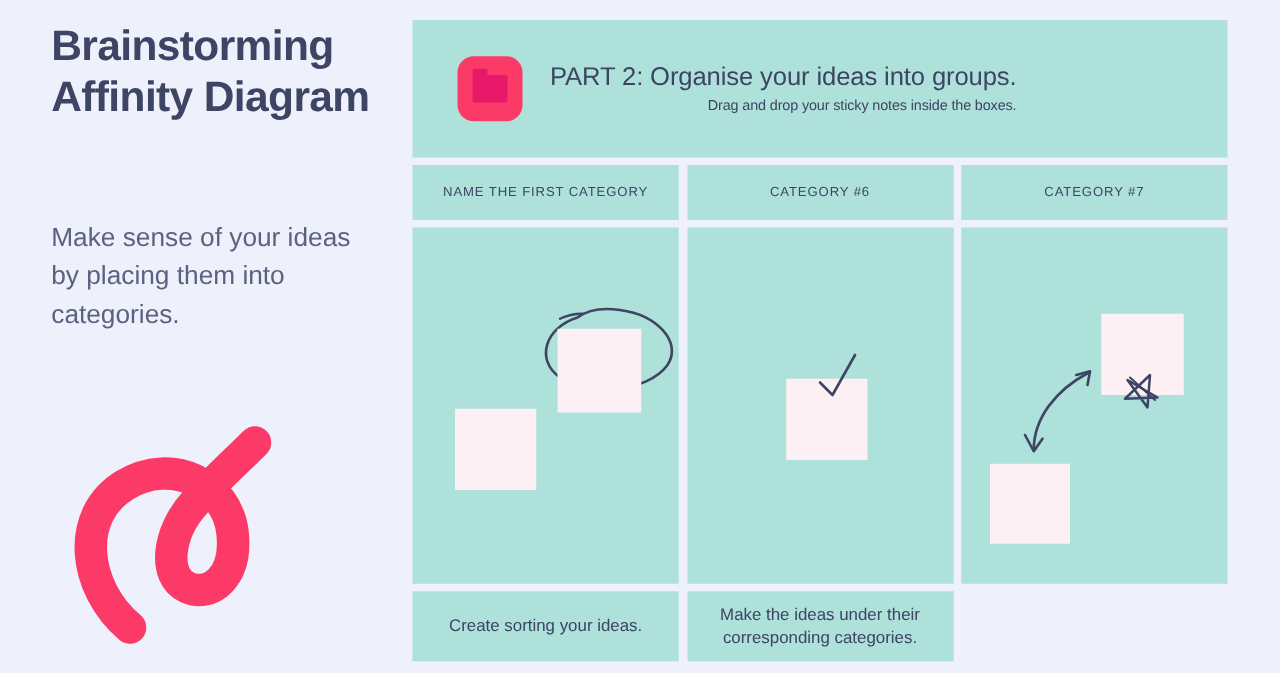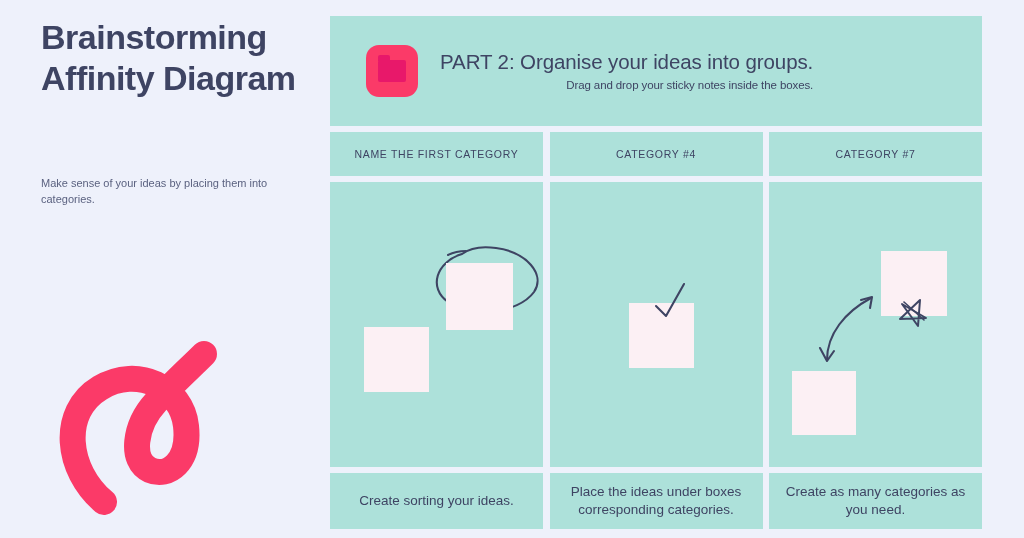--- a/index.html
+++ b/index.html
@@ -28,21 +28,21 @@
     font-size: 34px;
     font-weight: bold;
     line-height: 1.22;
     letter-spacing: -0.5px;
     color: #3e4463;
   }
   #page-subtitle {
     position: absolute;
     left: 41px; top: 176px;
     width: 260px;
-    font-size: 11px;
+    font-size: 21px;
     line-height: 1.45;
     color: #5b6280;
   }
   #brand-logo {
     position: absolute;
     left: 42px; top: 330px;
     width: 200px; height: 200px;
   }
 
   
@@ -200,32 +200,32 @@
           <path d="M22 13 C 28 10, 34 9, 40 9" stroke-width="2"></path>
         </svg>
       </div>
       <div class="sticky" style="left:116px; top:81px; width:67px; height:67px;"></div>
     </div>
 
     <div class="col-footer">Create sorting your ideas.</div>
   </div>
 
   <div class="col c1">
-    <div class="col-header">CATEGORY #4</div>
+    <div class="col-header">CATEGORY #6</div>
 
     <div class="col-canvas">
       <div class="sticky" style="left:79px; top:121px; width:65px; height:65px;"></div>
       <div class="ink" style="left:104px; top:98px; width:34px; height:40px;">
         <svg width="34" height="40" viewBox="0 0 34 40" aria-hidden="true">
           <path d="M2 26 L 12 36 L 30 4" stroke-width="2.1"></path>
         </svg>
       </div>
     </div>
 
-    <div class="col-footer">Place the ideas under boxes corresponding categories.</div>
+    <div class="col-footer">Make the ideas under their corresponding categories.</div>
   </div>
 
   <div class="col c2">
     <div class="col-header">CATEGORY #7</div>
 
     <div class="col-canvas">
       <div class="sticky" style="left:112px; top:69px; width:66px; height:65px;"></div>
       <div class="sticky" style="left:23px; top:189px; width:64px; height:64px;"></div>
 
       <div class="ink" style="left:48px; top:108px; width:62px; height:78px;">
@@ -237,16 +237,15 @@
       </div>
 
       <div class="ink" style="left:127px; top:114px; width:36px; height:34px;">
         <svg width="36" height="34" viewBox="0 0 36 34" aria-hidden="true">
           <path d="M6 8 L 30 22 L 4 23 L 24 4 L 22 30 Z" stroke-width="2"></path>
           <path d="M8 6 L 28 24" stroke-width="1.6"></path>
         </svg>
       </div>
     </div>
 
-    <div class="col-footer">Create as many categories as you need.</div>
   </div>
 
 </div>
 
 </body></html>

